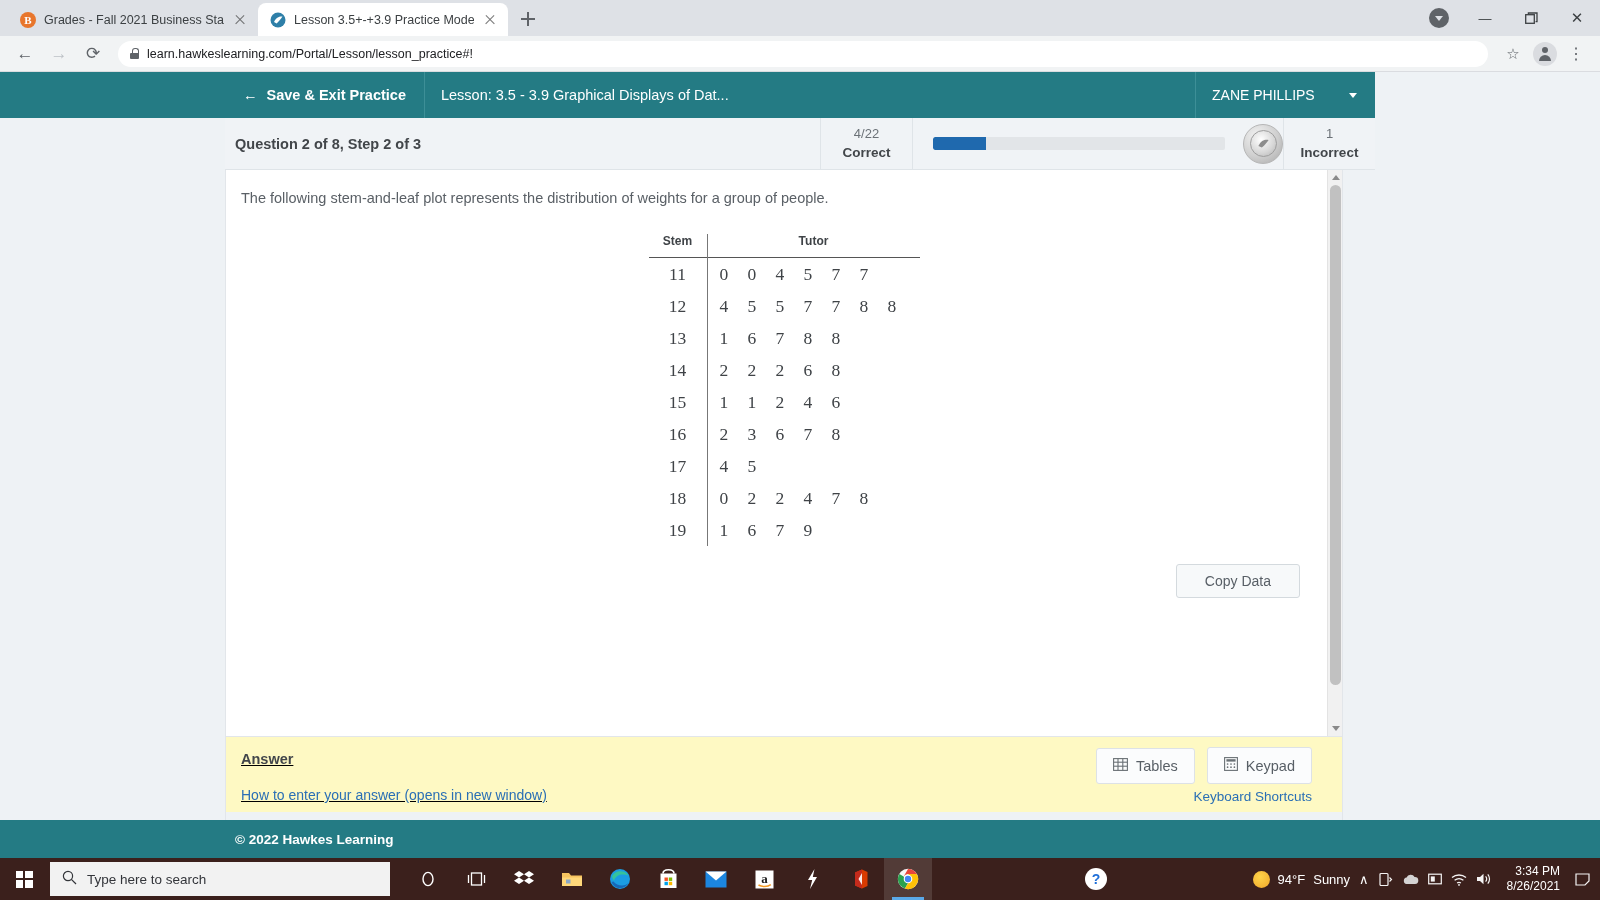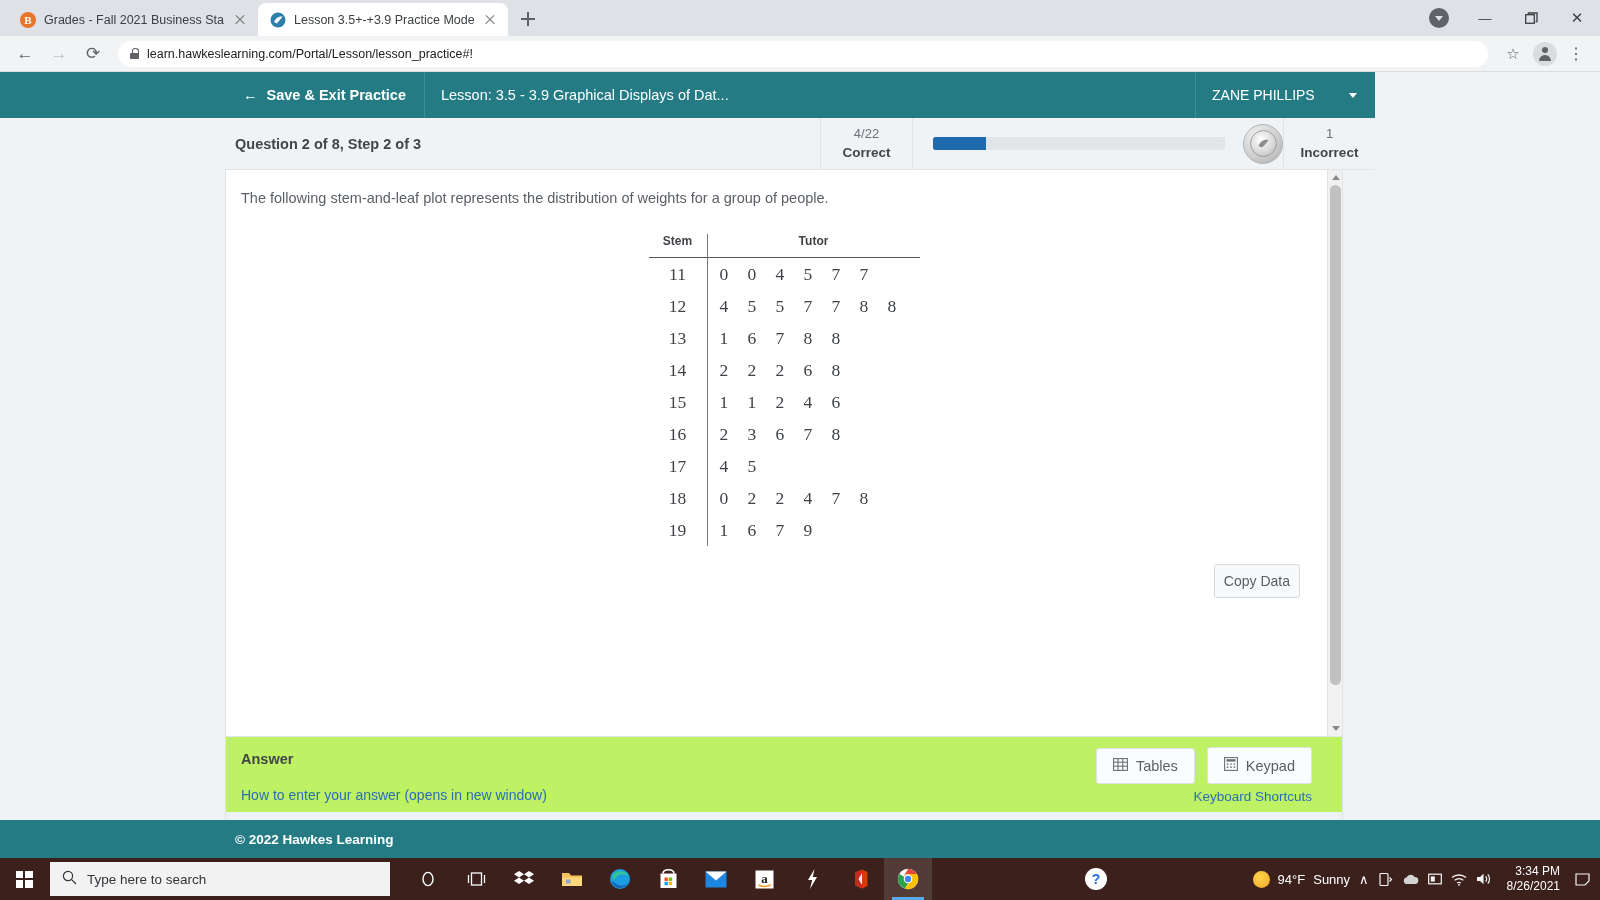--- a/index.html
+++ b/index.html
@@ -206,31 +206,31 @@
   .leafcell { text-align: left !important; padding-left: 12px !important; }
   .leafcell span { display: inline-block; width: 28px; text-align: left; }
   .sl-key {
     text-align: center; margin-top: 14px; font-size: 14px; color: #5a6066;
   }
   .sl-key .math { font-family: "Liberation Serif", serif; font-size: 17px; color: #3f4347; }
   .copy-row { display: flex; justify-content: flex-end; padding: 18px 42px 0 0; }
   .btn {
     font-family: "Liberation Sans", sans-serif;
     background: #f7f9fa; border: 1px solid #d4dade; color: #585f66;
-    font-size: 14px; padding: 8px 9px; border-radius: 3px; cursor: pointer;
+    font-size: 14px; padding: 8px 28px; border-radius: 3px; cursor: pointer;
   }
   .step-line {
     padding: 40px 0 0 15px; font-size: 14.5px; color: #5a6066;
   }
   .step-line b { color: #42464a; }
   .step-line .math { font-family: "Liberation Serif", serif; font-size: 17px; color: #3f4347; }
 
   .answer-area {
-    border-top: 1px solid #e2e6ea; background: #bef264;
-    padding: 14px 15px 0 15px; height: 76px; position: relative;
+    border-top: 1px solid #e2e6ea; background: #fef9c3;
+    padding: 14px 15px 0 15px; height: 76px; position: relative; text-decoration: underline;
   }
   .answer-label { font-size: 14.5px; font-weight: bold; color: #42464a; }
   .answer-help { font-size: 14px; color: #2a6fb5; margin-top: 20px; cursor: pointer; }
   .ans-tools {
     position: absolute; right: 30px; top: 10px; display: flex; gap: 12px;
     align-items: center;
   }
   .tool-btn {
     display: flex; align-items: center; gap: 8px; background: #fbfcfd;
     border: 1px solid #dde2e6; border-radius: 3px; padding: 9px 16px;

